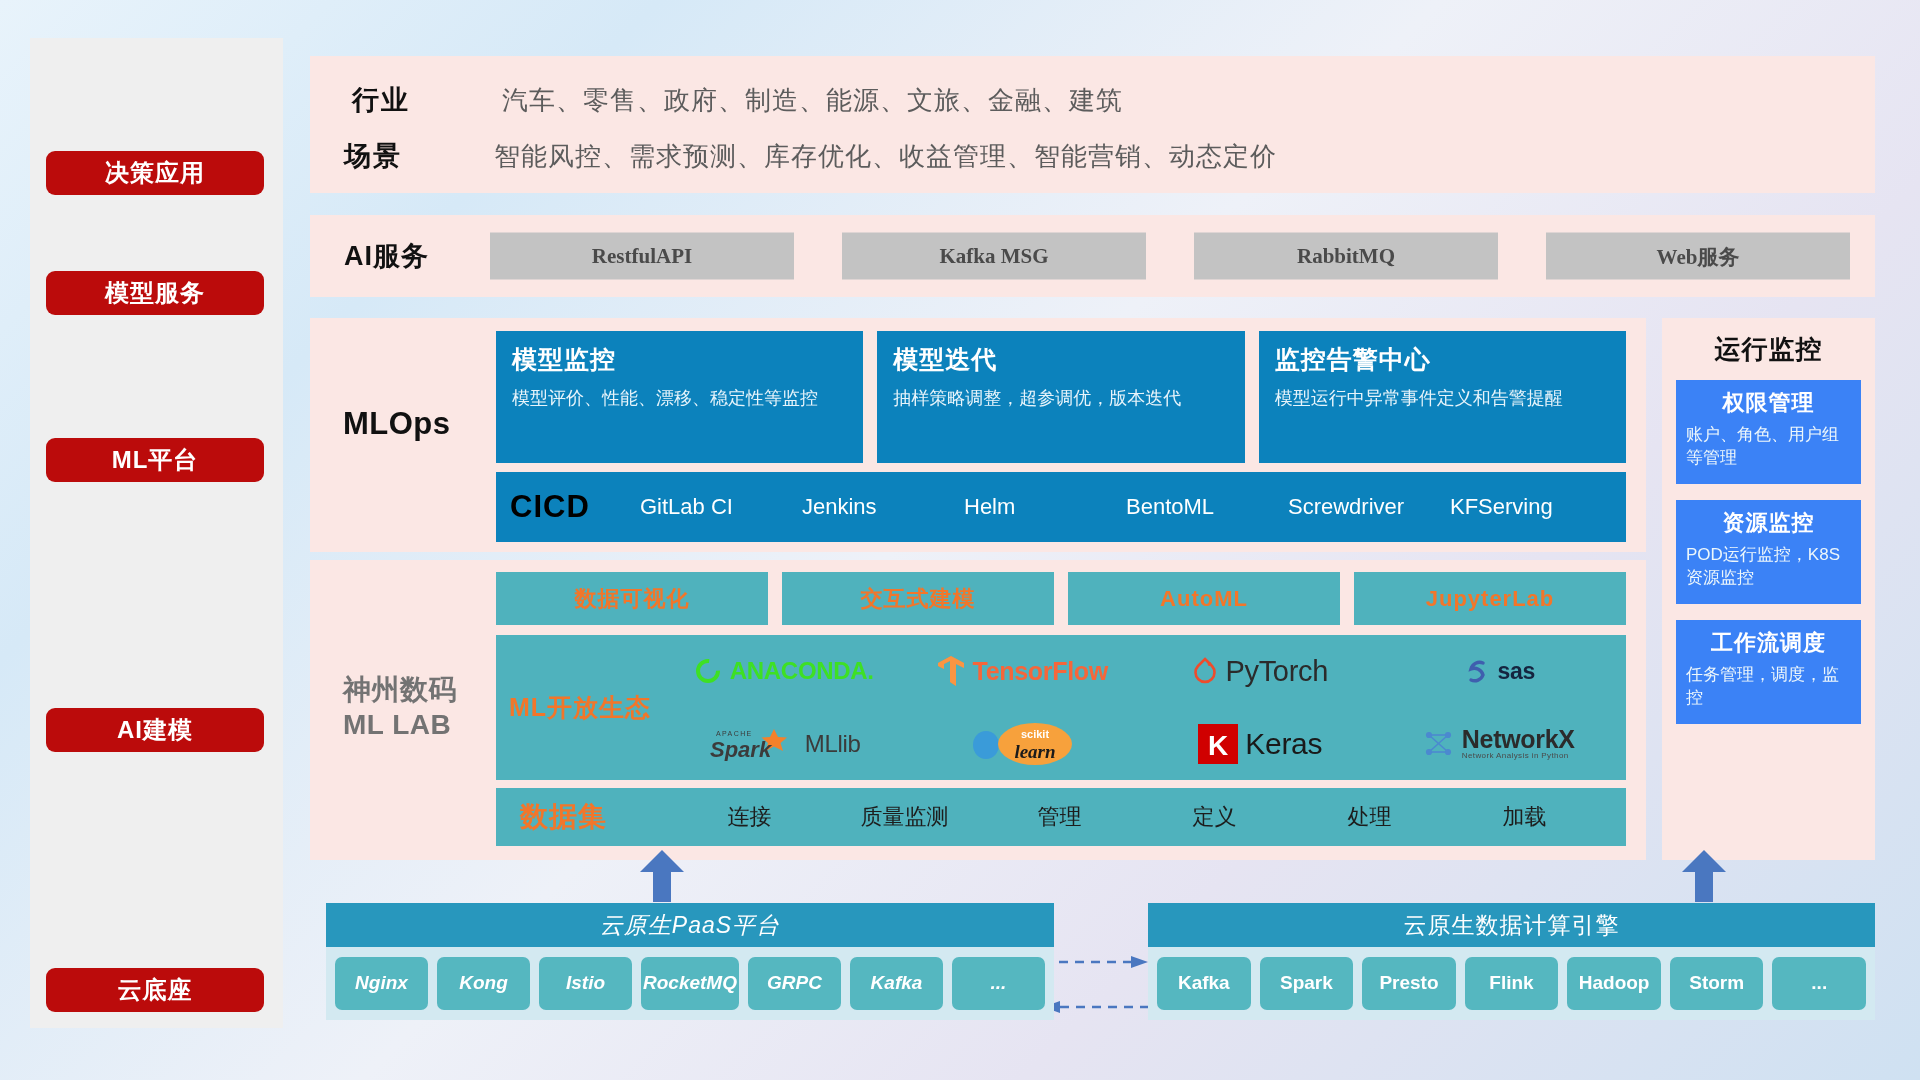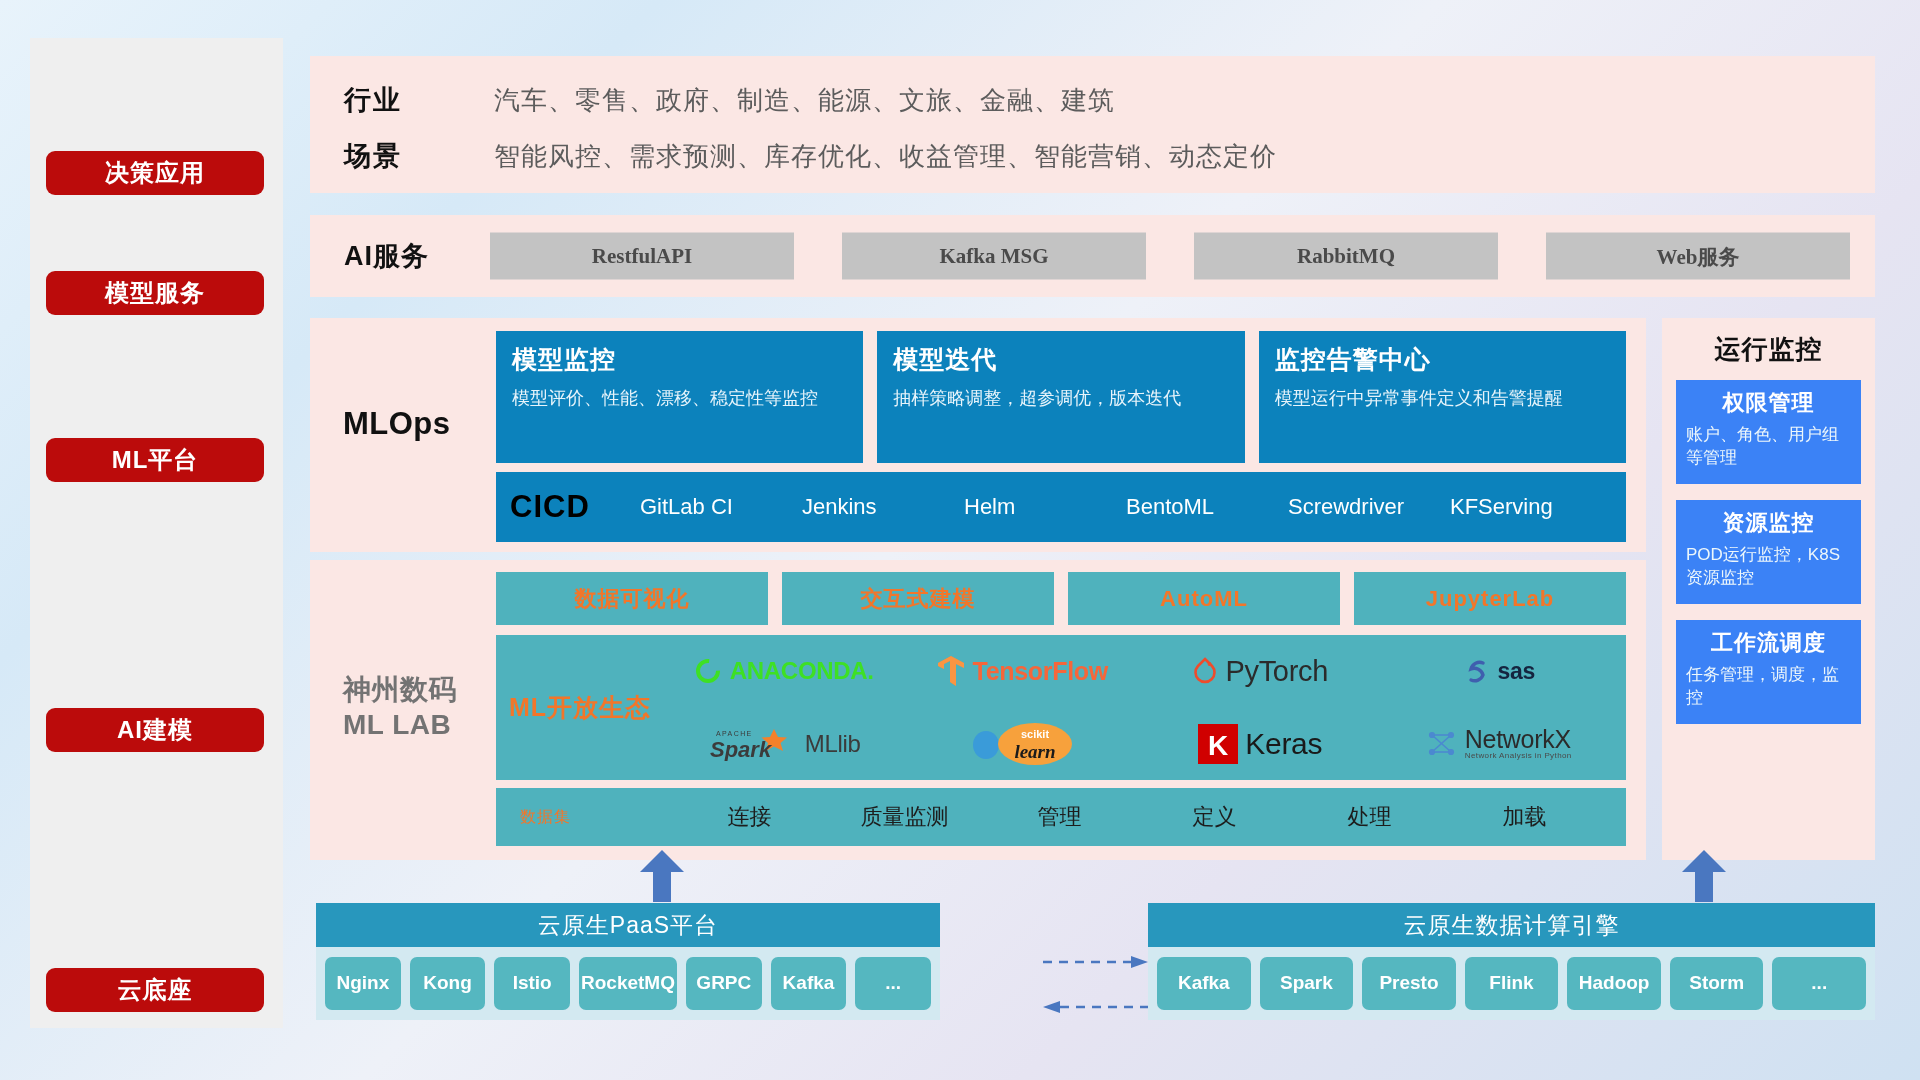--- a/index.html
+++ b/index.html
@@ -29,21 +29,21 @@
   .panel{position:absolute;background:#fbe7e4;}
 
   
   .p-top{left:310px;top:56px;width:1565px;height:137px;}
   .kv{position:absolute;display:flex;align-items:center;}
   .kv .k{
     width:150px;flex:none;text-align:left;padding-left:34px;
     font-size:27px;font-weight:bold;color:#111;letter-spacing:2px;
   }
   .kv .v{font-size:26px;color:#5c5c5c;letter-spacing:1px;}
-  .kv-a{left:0;top:18px;width:100%;height:52px;}
+  .kv-a{left:8px;top:18px;width:100%;height:52px;}
   .kv-b{left:0;top:74px;width:100%;height:52px;}
 
   
   .p-ai{left:310px;top:215px;width:1565px;height:82px;}
   .ai-label{
     position:absolute;left:34px;top:50%;transform:translateY(-50%);
     font-size:27px;font-weight:bold;color:#111;letter-spacing:1px;
   }
   .ai-boxes{position:absolute;left:180px;top:50%;transform:translateY(-50%);
     width:1360px;display:flex;gap:48px;}
@@ -101,21 +101,21 @@
   }
   .eco-grid{flex:1;display:grid;grid-template-columns:repeat(4,1fr);
     grid-template-rows:1fr 1fr;align-items:center;justify-items:center;height:100%;padding-right:8px;}
   .logo{display:flex;align-items:center;gap:7px;}
   .logo .txt{font-size:26px;font-weight:bold;color:#222;letter-spacing:-.3px;}
 
   .ds{
     position:absolute;left:186px;top:228px;width:1130px;height:58px;
     background:#4fb2bd;display:flex;align-items:center;box-sizing:border-box;padding:0 24px;
   }
-  .ds .ds-title{width:152px;flex:none;color:#f2762a;font-size:16px;font-weight:normal;letter-spacing:1px;}
+  .ds .ds-title{width:152px;flex:none;color:#f2762a;font-size:28px;font-weight:bold;letter-spacing:1px;}
   .ds .ds-items{flex:1;display:flex;}
   .ds .di{flex:1;text-align:center;color:#1d1d1d;font-size:22px;}
 
   
   .p-mon{left:1662px;top:318px;width:213px;height:542px;}
   .mon-title{
     position:absolute;top:14px;left:0;width:100%;text-align:center;
     font-size:26px;font-weight:bold;color:#111;letter-spacing:1px;
   }
   .mon-card{
@@ -134,21 +134,21 @@
     font-size:23px;letter-spacing:1px;
   }
   .cloud-body{
     background:#d3e9f1;padding:10px 9px;display:flex;gap:9px;box-sizing:border-box;
   }
   .chip{
     flex:1;height:53px;background:#55b7c0;border-radius:7px;
     display:flex;align-items:center;justify-content:center;text-align:center;
     color:#fff;font-size:19px;font-weight:bold;line-height:1.1;padding:0 2px;box-sizing:border-box;
   }
-  .cl-left{left:316px;top:903px;width:624px;}
+  .cl-left{left:326px;top:903px;width:728px;font-style:italic;}
   .cl-right{left:1148px;top:903px;width:727px;}
 
   .arrow-up{position:absolute;width:44px;height:52px;}
   .arrow-up svg{display:block}
   .au-l{left:640px;top:850px;}
   .au-r{left:1682px;top:850px;}
 
   .dashed{position:absolute;left:1043px;width:100px;height:2px;}
 </style>
 </head>
@@ -306,21 +306,21 @@
                 <line x1="25" y1="7" x2="6" y2="24"></line>
               <line x1="6" y1="7" x2="25" y2="7"></line>
                 <line x1="6" y1="24" x2="25" y2="24"></line>
             </g>
             <circle cx="6" cy="7" r="3.1" fill="#4b89d0"></circle>
               <circle cx="25" cy="7" r="3.1" fill="#4b89d0"></circle>
             <circle cx="6" cy="24" r="3.1" fill="#4b89d0"></circle>
               <circle cx="25" cy="24" r="3.1" fill="#4b89d0"></circle>
           </svg>
           <div style="display:flex;flex-direction:column;line-height:1">
-            <span class="txt" style="color:#2b2b2b;font-weight:normal;font-size:25px">NetworkX</span>
+            <span class="txt" style="color:#2b2b2b;font-weight:bold;font-size:25px">NetworkX</span>
             <span style="font-size:8px;color:#4a4a4a;letter-spacing:.4px">Network Analysis in Python</span>
           </div>
         </div>
 
       </div>
     </div>
 
     <div class="ds">
       <div class="ds-title">数据集</div>
       <div class="ds-items">

